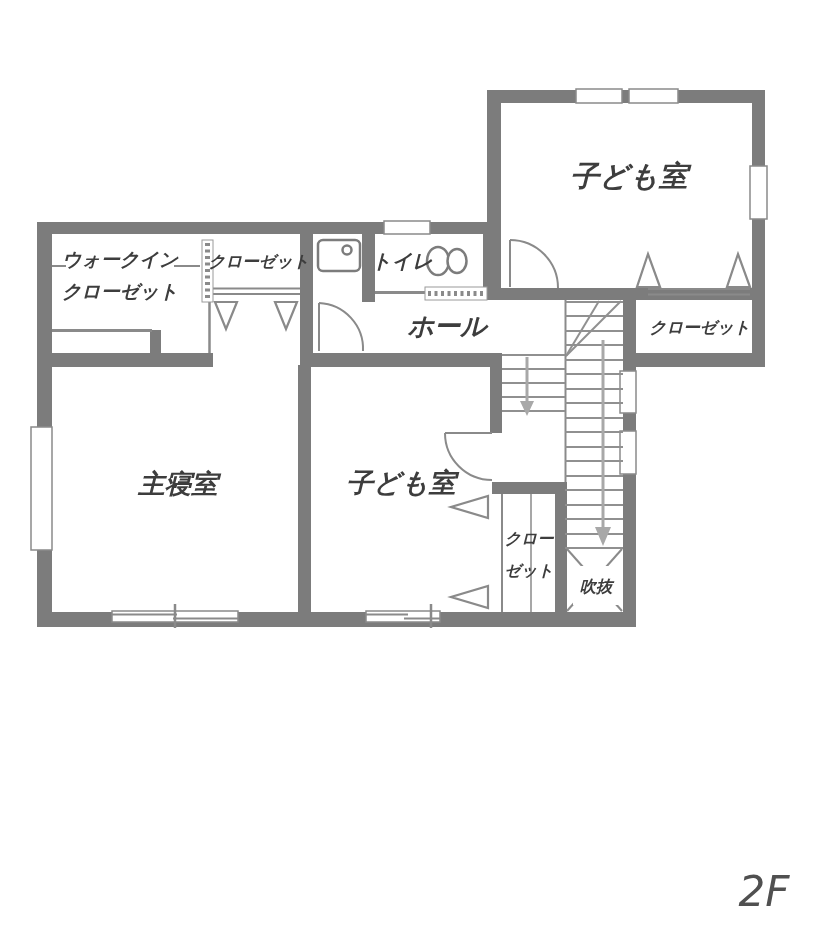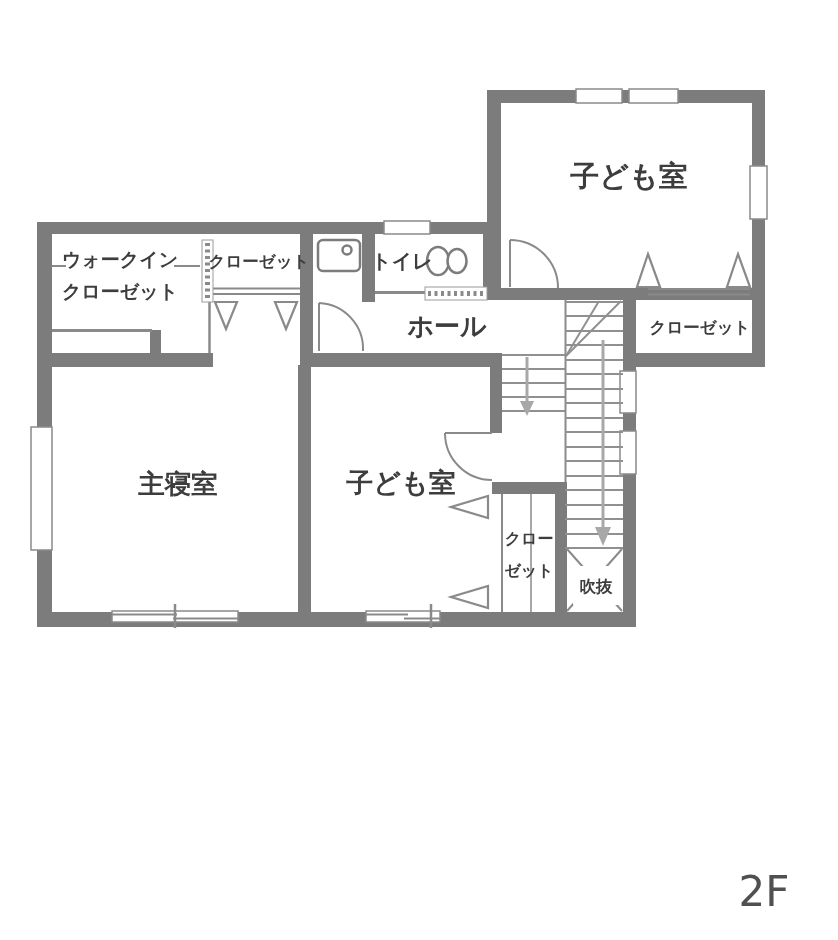--- a/index.html
+++ b/index.html
@@ -1,16 +1,16 @@
 <!DOCTYPE html>
 <html><head>
 <meta charset="utf-8">
 <style>
   html,body{margin:0;padding:0;background:#ffffff;}
-  .stage{position:relative;width:838px;height:940px;background:#fff;overflow:hidden;}
+  .stage{position:relative;width:838px;height:940px;background:#fff;overflow:hidden;font-style:italic;}
   svg{display:block;}
   .wall{fill:#7c7c7c;stroke:none;}
   .win{fill:#ffffff;stroke:#8a8a8a;stroke-width:1.5;}
   .thin{stroke:#8a8a8a;stroke-width:2;fill:none;}
   .thin3{stroke:#8a8a8a;stroke-width:3;fill:none;}
   .tread{stroke:#909090;stroke-width:2;fill:none;}
   .arc{stroke:#8a8a8a;stroke-width:2;fill:none;}
   .fold{fill:#ffffff;stroke:#8a8a8a;stroke-width:2.2;stroke-linejoin:miter;}
   .fixture{fill:#ffffff;stroke:#7c7c7c;stroke-width:2.5;}
   .arrow-line{stroke:#a8a8a8;stroke-width:3;fill:none;}

